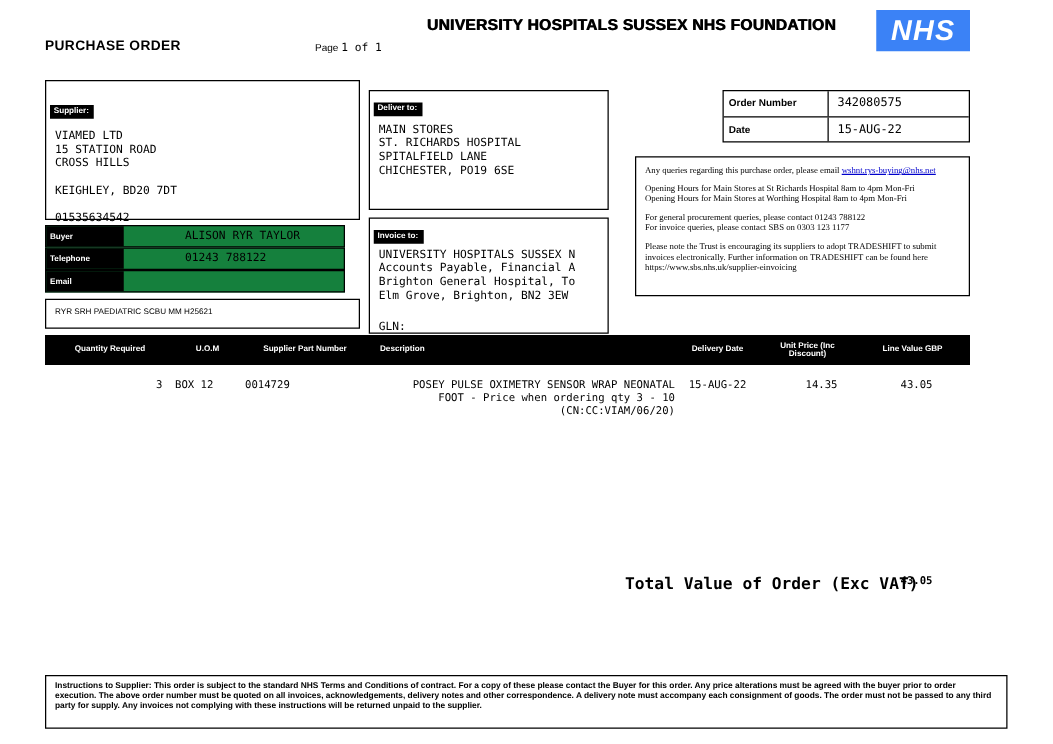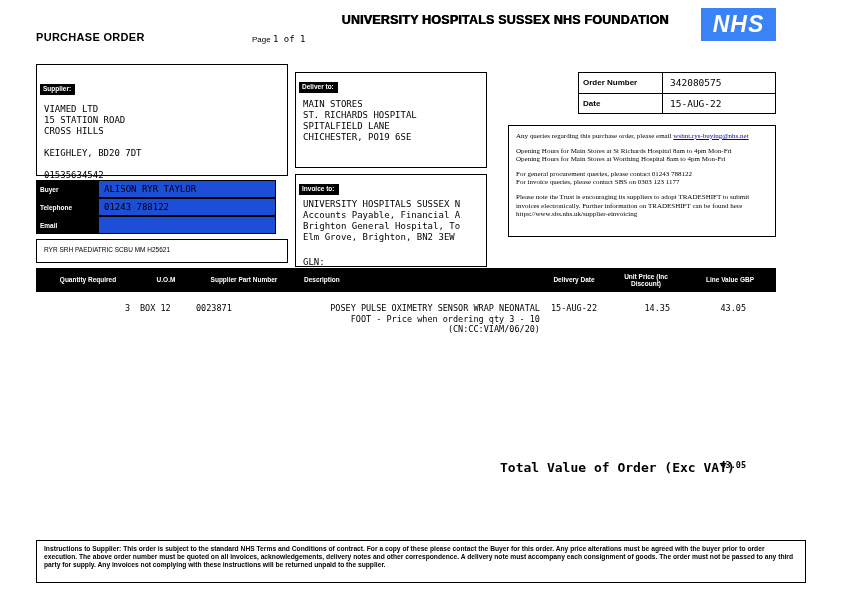--- a/index.html
+++ b/index.html
@@ -31,21 +31,21 @@
   }
 
   
   .supplier-box { left:36px; top:64px; width:252px; height:112px; padding:12px 3px; }
   .addr { font-size:9px; line-height:11px; padding-left:4px; }
   .supplier-box .name { margin-top:9px; }
   .supplier-box .city { margin-top:11px; }
   .supplier-box .phone { margin-top:11px; }
 
   
-  .field-row { position:absolute; left:36px; width:240px; height:18px; border:1px solid #000; display:flex; background:#1d4ed8; }
+  .field-row { position:absolute; left:36px; width:240px; height:18px; border:1px solid #000; display:flex; background:#15803d;gap:44px; }
   .field-label { width:62px; background:#000; color:#fff; font-size:6.5px; font-weight:700; display:flex; align-items:center; padding-left:3px; }
   .field-value { flex:1; font-size:9px; display:flex; align-items:center; padding-left:5px; }
   .ref-box { left:36px; top:239px; width:252px; height:24px; font-size:6.5px; padding:6px 0 0 7px; }
 
   
   .deliver-box { left:295px; top:72px; width:192px; height:96px; padding:2px 3px; }
   .deliver-box .first { margin-top:6px; }
   .invoice-box { left:295px; top:174px; width:192px; height:93px; padding:2px 3px; }
   .invoice-box .first { margin-top:4px; }
   .invoice-box .gln { margin-top:14px; }
@@ -171,21 +171,21 @@
     <div class="hcell c3">Supplier Part Number</div>
     <div class="hcell c4">Description</div>
     <div class="hcell c5">Delivery Date</div>
     <div class="hcell c6">Unit Price (Inc Discount)</div>
     <div class="hcell c7">Line Value GBP</div>
   </div>
 
   <div class="trow mono">
     <div class="cell c1 qty">3</div>
     <div class="cell c2">BOX 12</div>
-    <div class="cell c3">0023871</div>
+    <div class="cell c3">0014729</div>
     <div class="cell c4">
       <div>POSEY PULSE OXIMETRY SENSOR WRAP NEONATAL</div>
       <div>FOOT - Price when ordering qty 3 - 10</div>
       <div>(CN:CC:VIAM/06/20)</div>
     </div>
     <div class="cell c5">15-AUG-22</div>
     <div class="cell c6">14.35</div>
     <div class="cell c7">43.05</div>
   </div>
 

